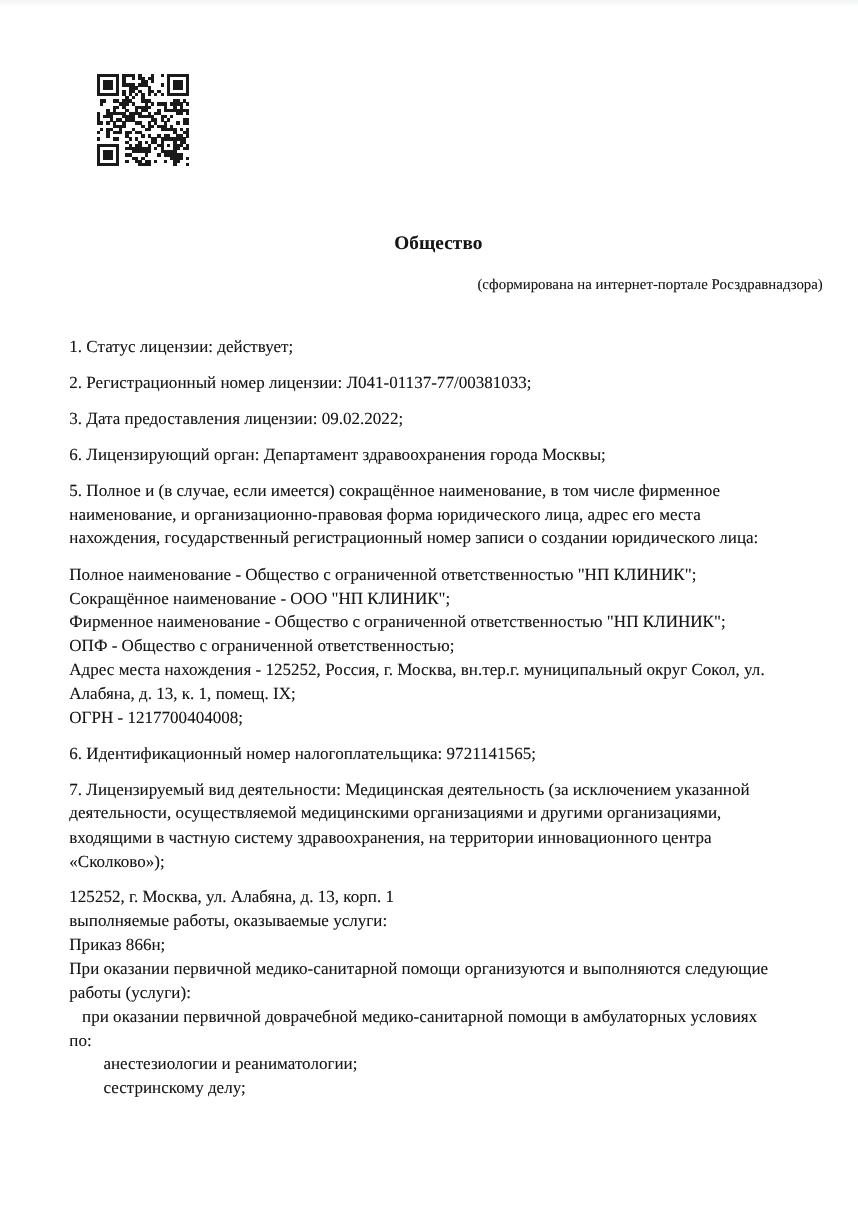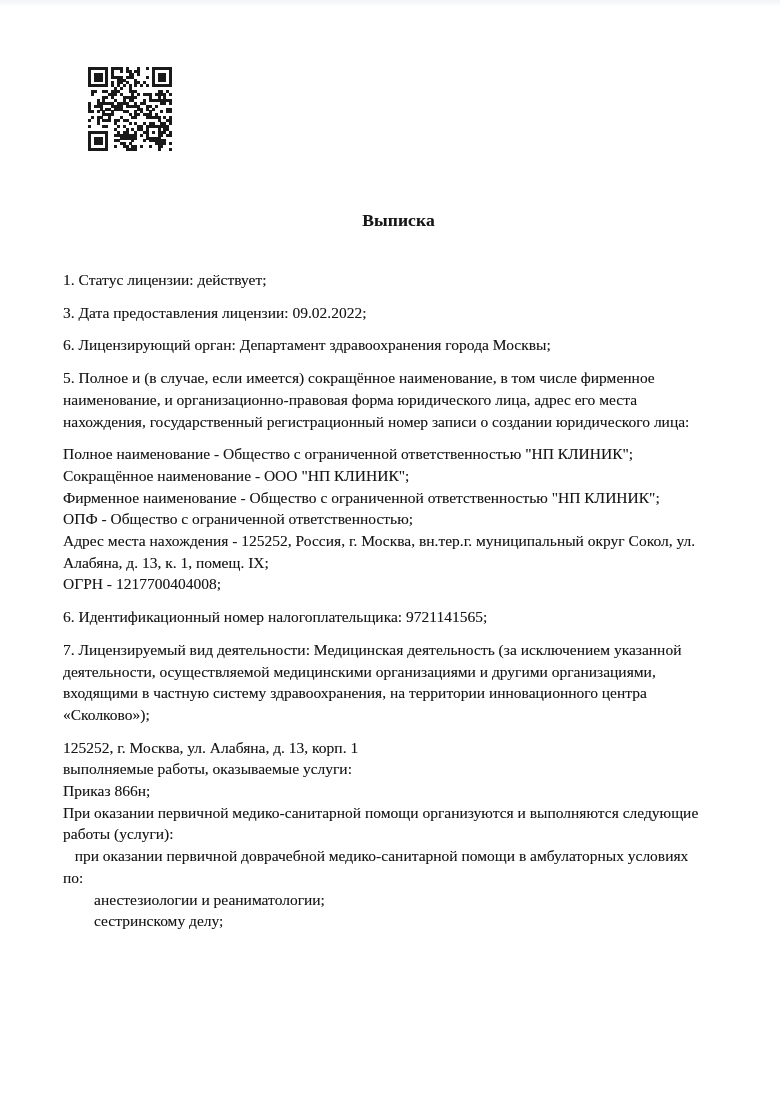--- a/index.html
+++ b/index.html
@@ -453,26 +453,28 @@
       <rect x="13" y="28" width="1.04" height="1.04" fill="#1a1a1a"></rect>
       <rect x="14" y="28" width="1.04" height="1.04" fill="#1a1a1a"></rect>
       <rect x="15" y="28" width="1.04" height="1.04" fill="#1a1a1a"></rect>
       <rect x="16" y="28" width="1.04" height="1.04" fill="#1a1a1a"></rect>
       <rect x="24" y="28" width="1.04" height="1.04" fill="#1a1a1a"></rect>
       <rect x="28" y="28" width="1.04" height="1.04" fill="#1a1a1a"></rect>
     </svg>
 
   <div class="content">
     <div class="title">
-      <div>Выписка</div>
+      <div>Общество</div>
     </div>
 
+    <div class="subtitle">(сформирована на интернет-портале Росздравнадзора)</div>
 
     <div class="docbody" id="document-body">
         <div class="para">1. Статус лицензии: действует;</div>
+        <div class="para">2. Регистрационный номер лицензии: Л041-01137-77/00381033;</div>
         <div class="para">3. Дата предоставления лицензии: 09.02.2022;</div>
         <div class="para">6. Лицензирующий орган: Департамент здравоохранения города Москвы;</div>
         <div class="para gap">5. Полное и (в случае, если имеется) сокращённое наименование, в том числе фирменное
 наименование, и организационно-правовая форма юридического лица, адрес его места
 нахождения, государственный регистрационный номер записи о создании юридического лица:</div>
         <div class="para">Полное наименование - Общество с ограниченной ответственностью "НП КЛИНИК";
 Сокращённое наименование - ООО "НП КЛИНИК";
 Фирменное наименование - Общество с ограниченной ответственностью "НП КЛИНИК";
 ОПФ - Общество с ограниченной ответственностью;
 Адрес места нахождения - 125252, Россия, г. Москва, вн.тер.г. муниципальный округ Сокол, ул.

